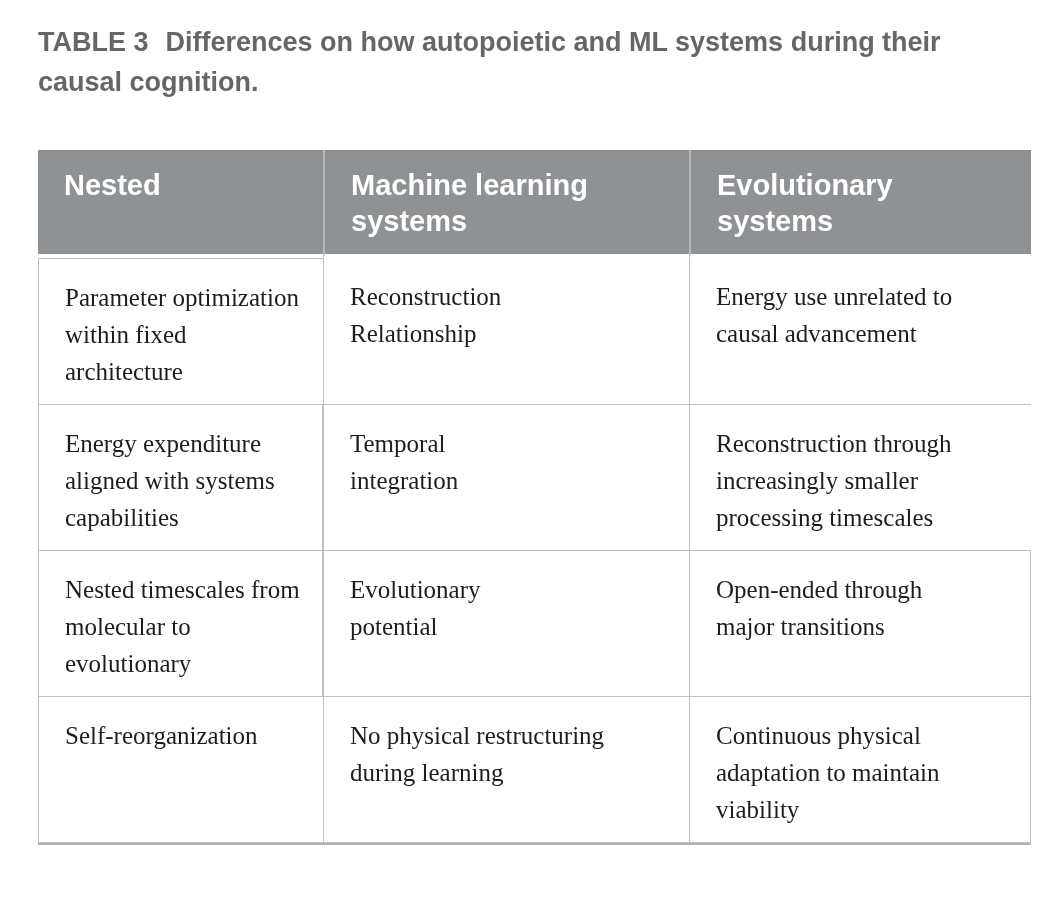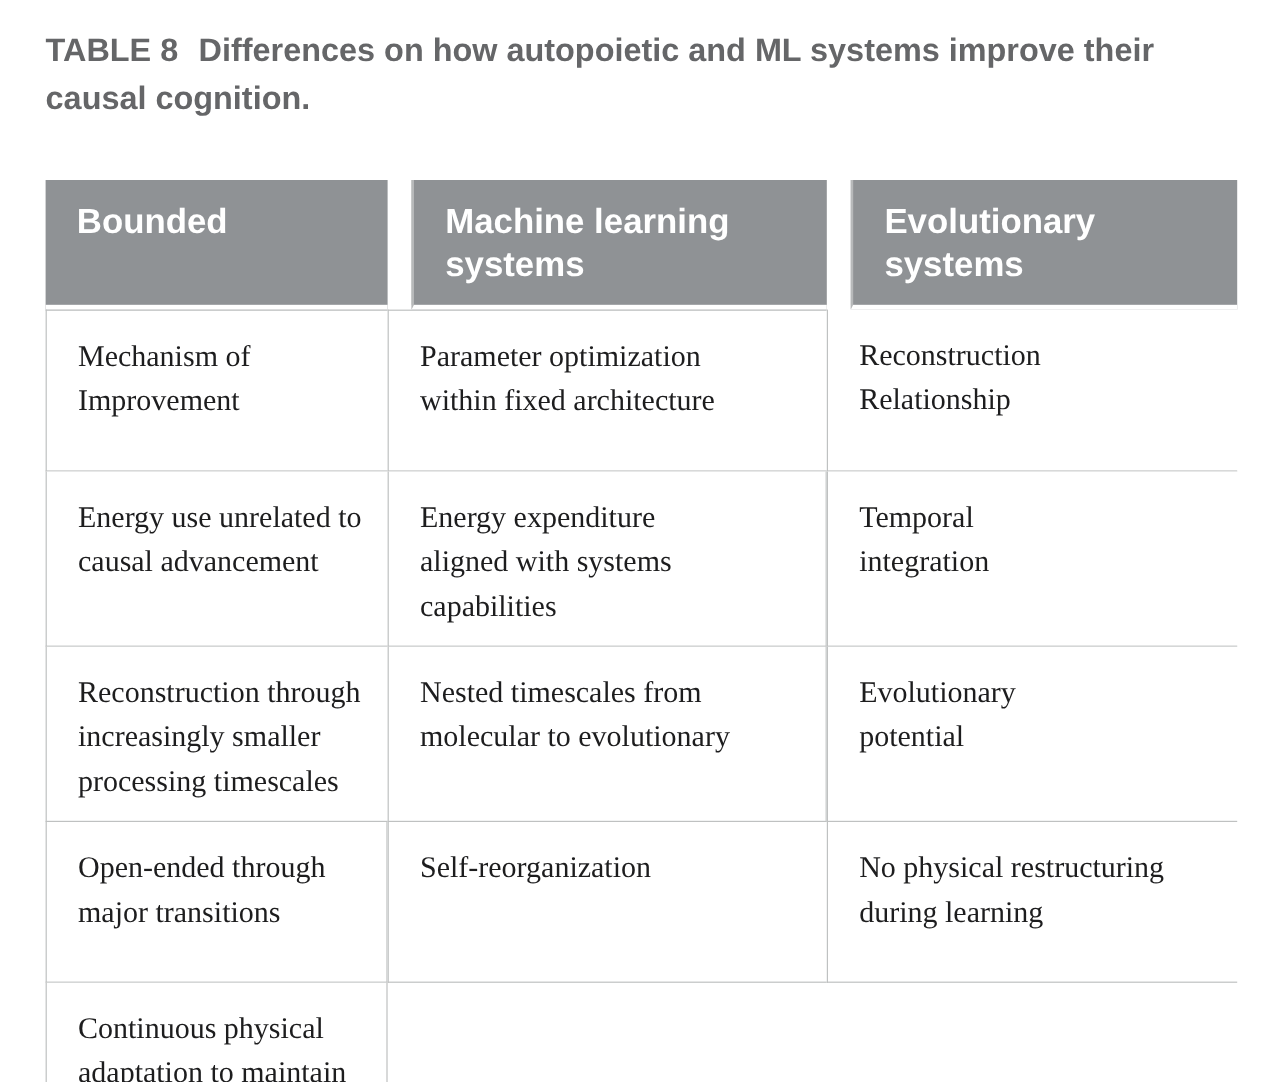--- a/index.html
+++ b/index.html
@@ -47,21 +47,20 @@
     font-family: "Liberation Sans", sans-serif;
     font-weight: bold;
     font-size: 29px;
     line-height: 36px;
     height: 108px;
     padding: 17px 20px 0 26px;
     border-bottom: 4px solid #ffffff;
   }
   .hcell.c2, .hcell.c3 {
     border-left: 2px solid var(--header-divider, #b7b9ba);
-    margin-left: 20px;
   }
 
   .bcell {
     background: #ffffff;
     color: var(--body-text, #1d1d1e);
     font-family: "Liberation Serif", serif;
     font-size: 25px;
     line-height: 37px;
     padding: 20px 20px 14px 26px;
     border-left: 1px solid var(--body-border, #bfc1c1);
@@ -75,34 +74,32 @@
   .r2 { min-height: 139px; }
   .r3 { min-height: 100px; }
   .r4 { min-height: 134px; }
 </style>
 </head>
 <body>
 
 <div class="page">
 
   <p class="caption">
-    <span class="caption-label">TABLE 8</span><span class="pre">Differences on how autopoietic and ML systems improve their
+    <span class="caption-label">TABLE 3</span><span class="pre">Differences on how autopoietic and ML systems during their
 causal cognition.</span>
   </p>
 
   <div class="table">
 
-    <div class="hcell c1 pre">Bounded</div>
+    <div class="hcell c1 pre">Nested</div>
     <div class="hcell c2 pre">Machine learning
 systems</div>
     <div class="hcell c3 pre">Evolutionary
 systems</div>
 
-    <div class="bcell c1 r0 rtop pre">Mechanism of
-Improvement</div>
     <div class="bcell c2 r0 rtop pre">Parameter optimization
 within fixed architecture</div>
 
     <div class="bcell c1 r1 pre">Reconstruction
 Relationship</div>
     <div class="bcell c2 r1 pre">Energy use unrelated to
 causal advancement</div>
     <div class="bcell c3 r1 pre">Energy expenditure
 aligned with systems
 capabilities</div>

